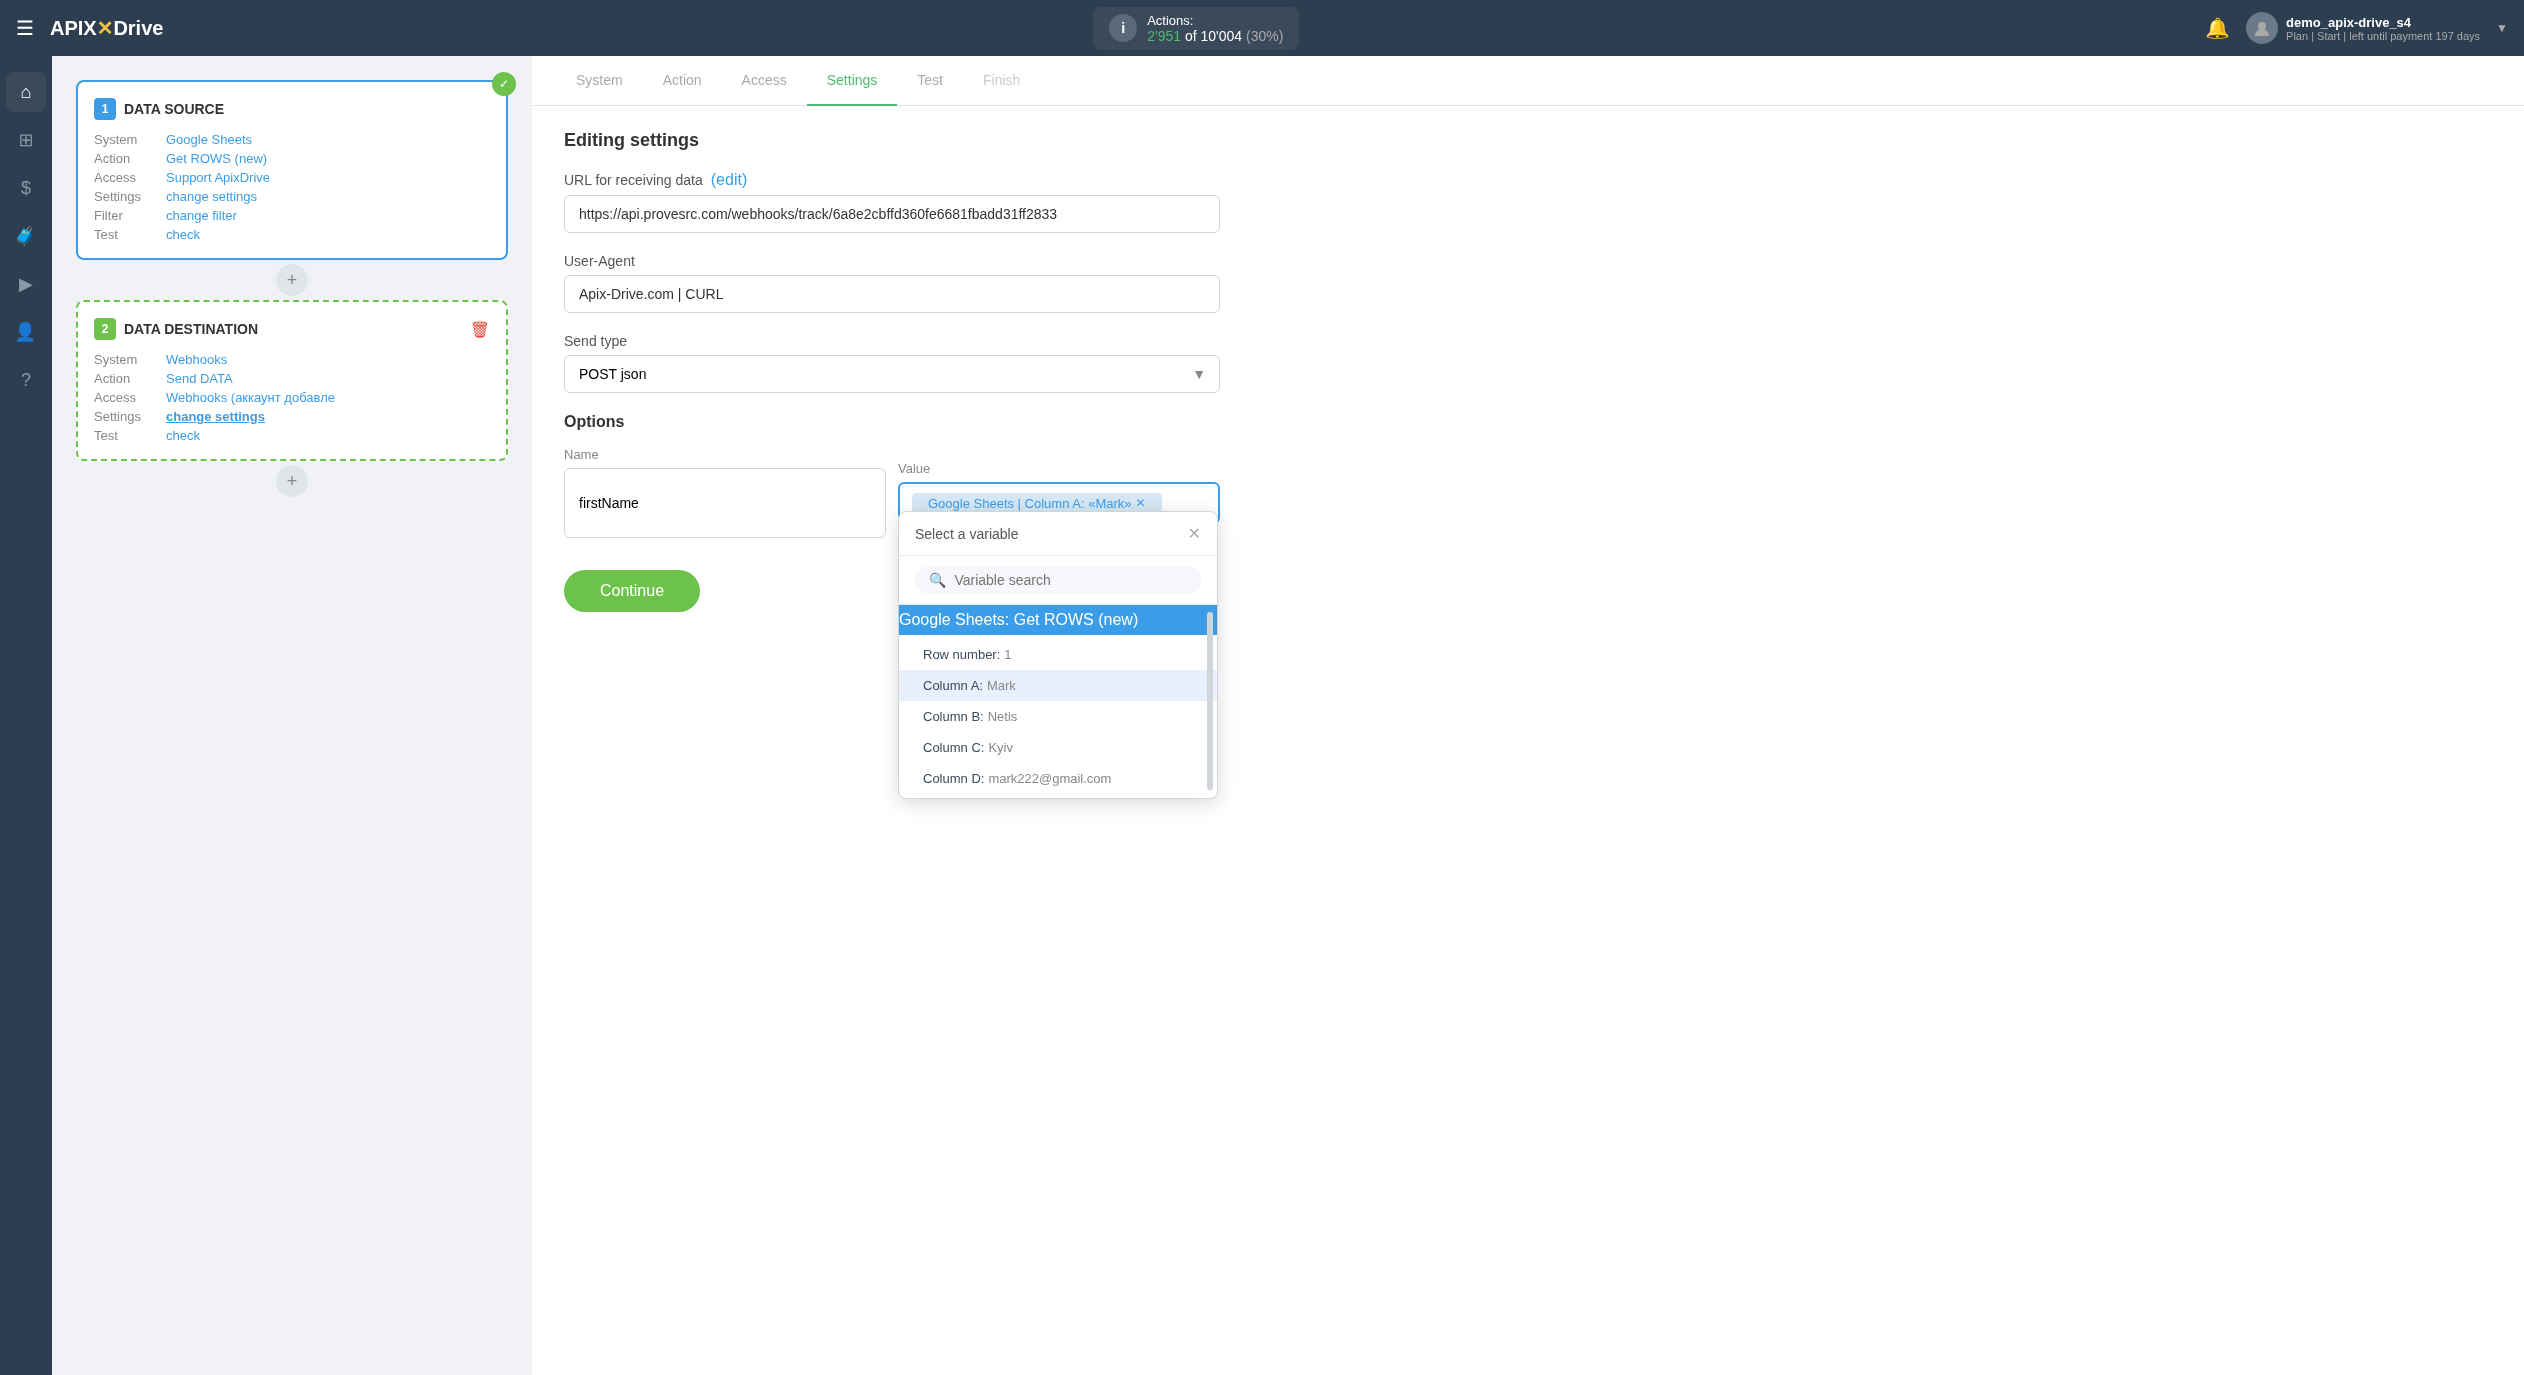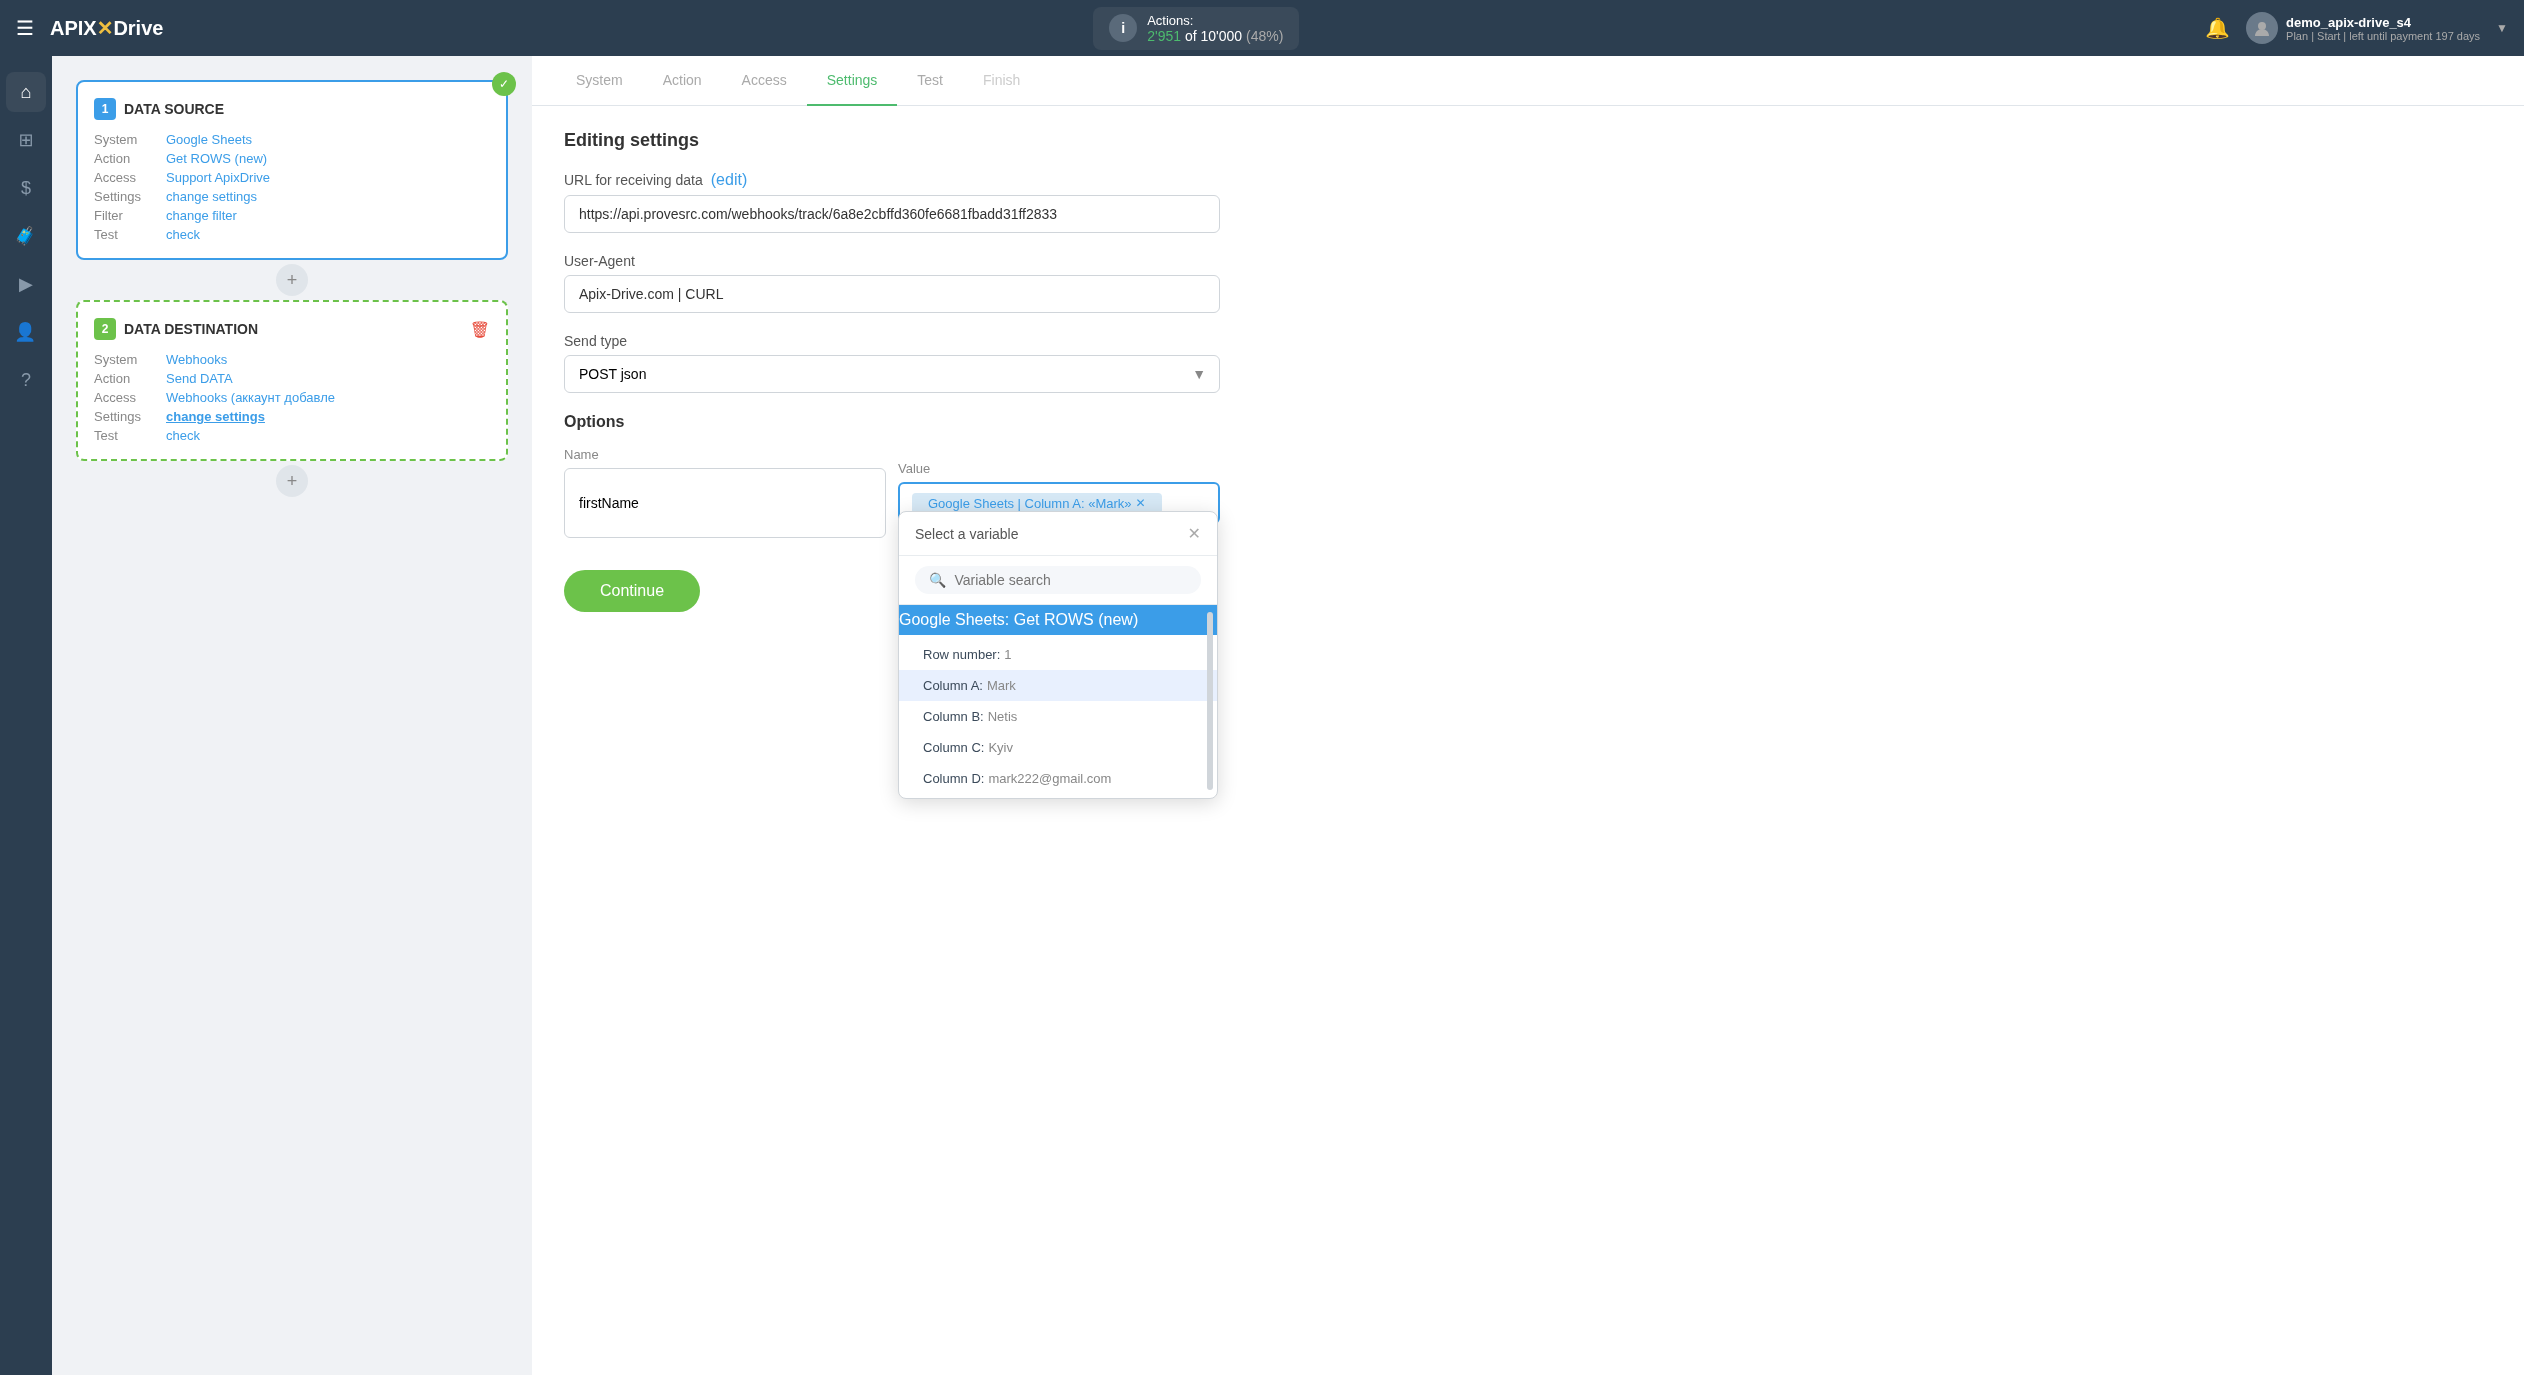--- a/index.html
+++ b/index.html
@@ -267,22 +267,22 @@
   <div class="navbar-center">
     <div class="actions-badge">
       <div class="info-icon">
           <b>i</b>
         </div>
       <div>
         <div class="actions-text">Actions:</div>
         <div>
           <span class="actions-highlight">2'951</span>
           <span>of</span>
-          <span>10'000</span>
-          <span style="color:#aaa;">(48%)</span>
+          <span>10'004</span>
+          <span style="color:#aaa;">(30%)</span>
         </div>
       </div>
     </div>
   </div>
   <div class="navbar-right">
     <span class="bell-icon">🔔</span>
     <div class="user-info">
       <div class="user-avatar">
         <svg width="18" height="18" viewBox="0 0 18 18">
             <circle cx="9" cy="7" r="4" fill="#aaa"></circle>

